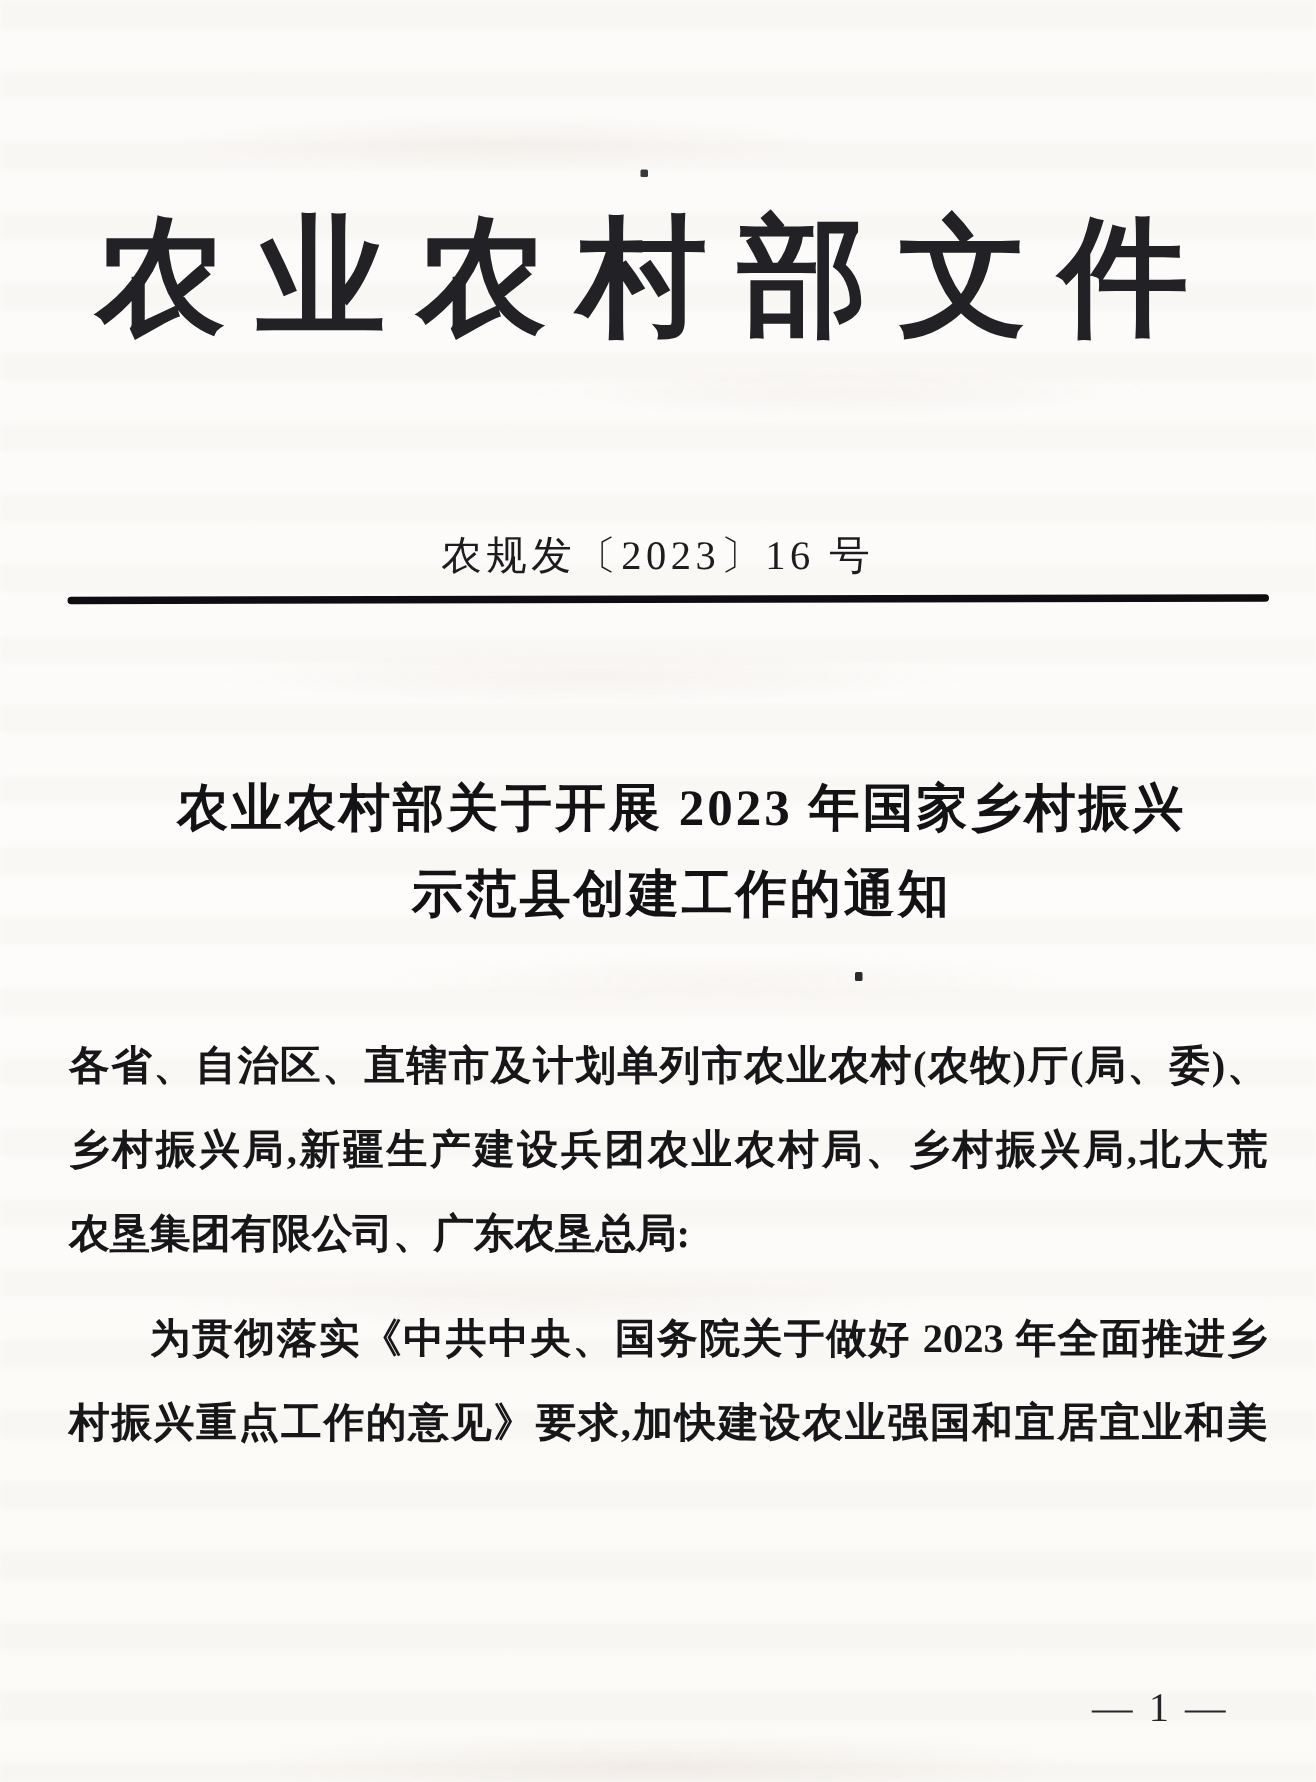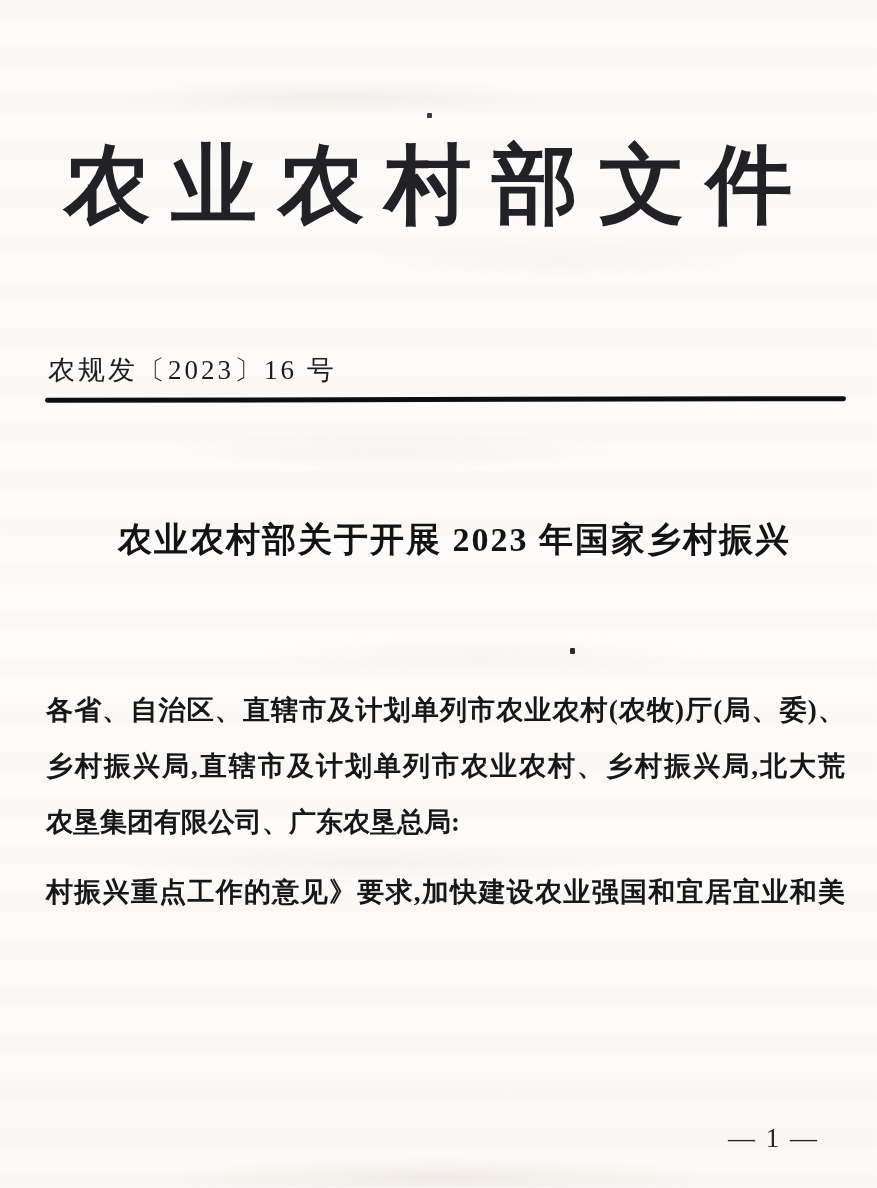--- a/index.html
+++ b/index.html
@@ -44,25 +44,24 @@
     font-weight: 700;
     color: #222226;
     letter-spacing: 21px;
     white-space: nowrap;
   }
   .doc-number {
     position: absolute;
     top: 352px;
     left: 0;
     right: 0;
-    text-align: left;
+    text-align: center;
     font-size: 27px;
     letter-spacing: 3px;
     color: #1d1d20;
-    padding-left: 48px;
   }
   .rule {
     position: absolute;
     top: 397px;
     left: 45px;
     width: 801px;
     height: 5px;
     background: #0e0e10;
     border-radius: 3px;
     transform: rotate(-0.12deg);
@@ -125,29 +124,31 @@
   <div class="bleed"></div>
 
   <div class="letterhead">农业农村部文件</div>
 
   <div class="doc-number">农规发〔2023〕16 号</div>
 
   <div class="rule"></div>
 
   <div class="doc-title">
     <div>农业农村部关于开展 2023 年国家乡村振兴</div>
+    <div>示范县创建工作的通知</div>
   </div>
 
   <div class="body-text">
     <div class="para">
       <div class="line">各省、自治区、直辖市及计划单列市农业农村(农牧)厅(局、委)、</div>
-      <div class="line">乡村振兴局,直辖市及计划单列市农业农村、乡村振兴局,北大荒</div>
+      <div class="line">乡村振兴局,新疆生产建设兵团农业农村局、乡村振兴局,北大荒</div>
       <div class="line end">农垦集团有限公司、广东农垦总局:</div>
     </div>
     <div class="para para-2">
+      <div class="line indent">为贯彻落实《中共中央、国务院关于做好 2023 年全面推进乡</div>
       <div class="line">村振兴重点工作的意见》要求,加快建设农业强国和宜居宜业和美</div>
     </div>
   </div>
 
   <div class="page-number">— 1 —</div>
 
   <div class="speck speck-1"></div>
   <div class="speck speck-2"></div>
 
 </div>

